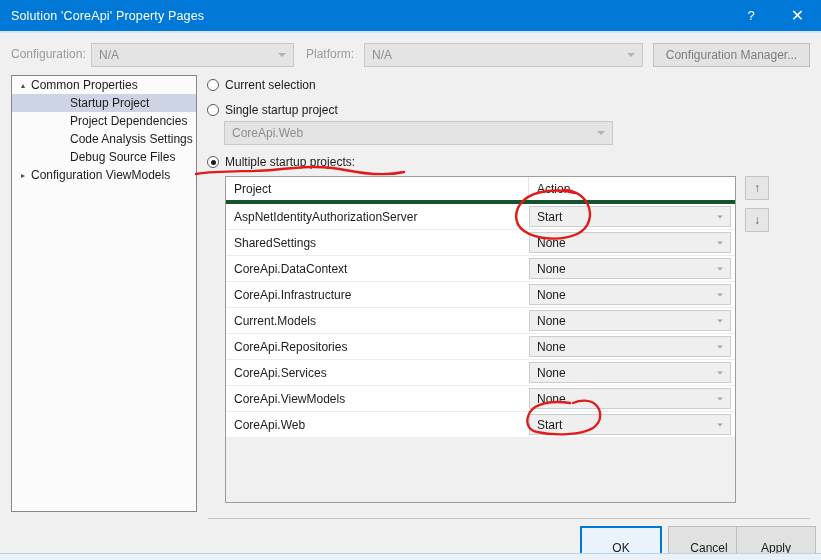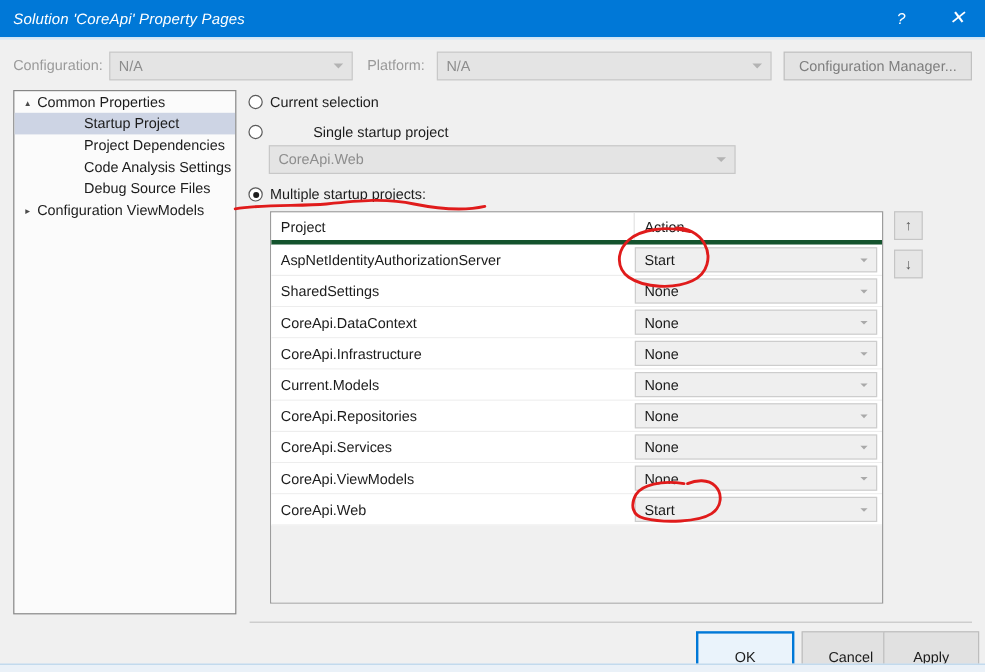--- a/index.html
+++ b/index.html
@@ -26,21 +26,20 @@
   }
 
   
   .titlebar {
     position: absolute;
     left: 0; top: 0;
     width: 821px; height: 31px;
     background: #0078d7;
     display: flex;
     align-items: center;
-    font-style: italic;
   }
   .title-text {
     color: #ffffff;
     font-size: 12.5px;
     margin-left: 11px;
     letter-spacing: 0.15px;
     white-space: nowrap;
   }
   .title-spacer { flex: 1; }
   .tb-btn {
@@ -179,21 +178,21 @@
   }
   .radio.checked::after {
     content: "";
     position: absolute;
     left: 2.5px; top: 2.5px;
     width: 5px; height: 5px;
     border-radius: 50%;
     background: #1c1c1c;
   }
   #radio-current { left: 207px; top: 78px; }
-  #radio-single { left: 207px; top: 103px; gap: 36px; }
+  #radio-single { left: 207px; top: 103px; }
   #radio-multi { left: 207px; top: 155px; }
 
   #single-combo {
     left: 224px; top: 121px; width: 389px;
   }
 
   
   .grid {
     position: absolute;
     left: 225px; top: 176px;

